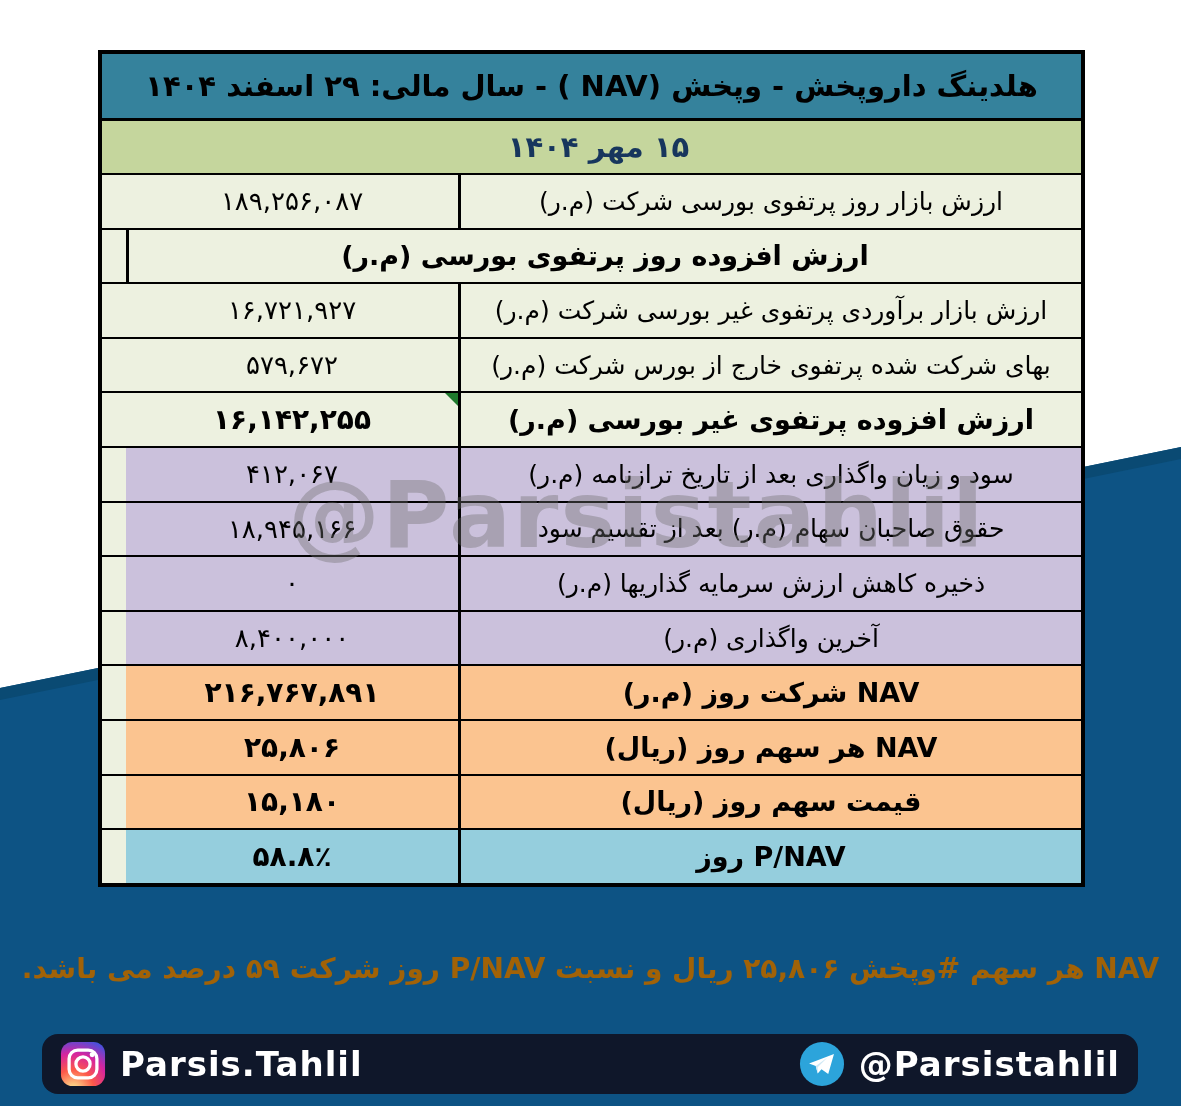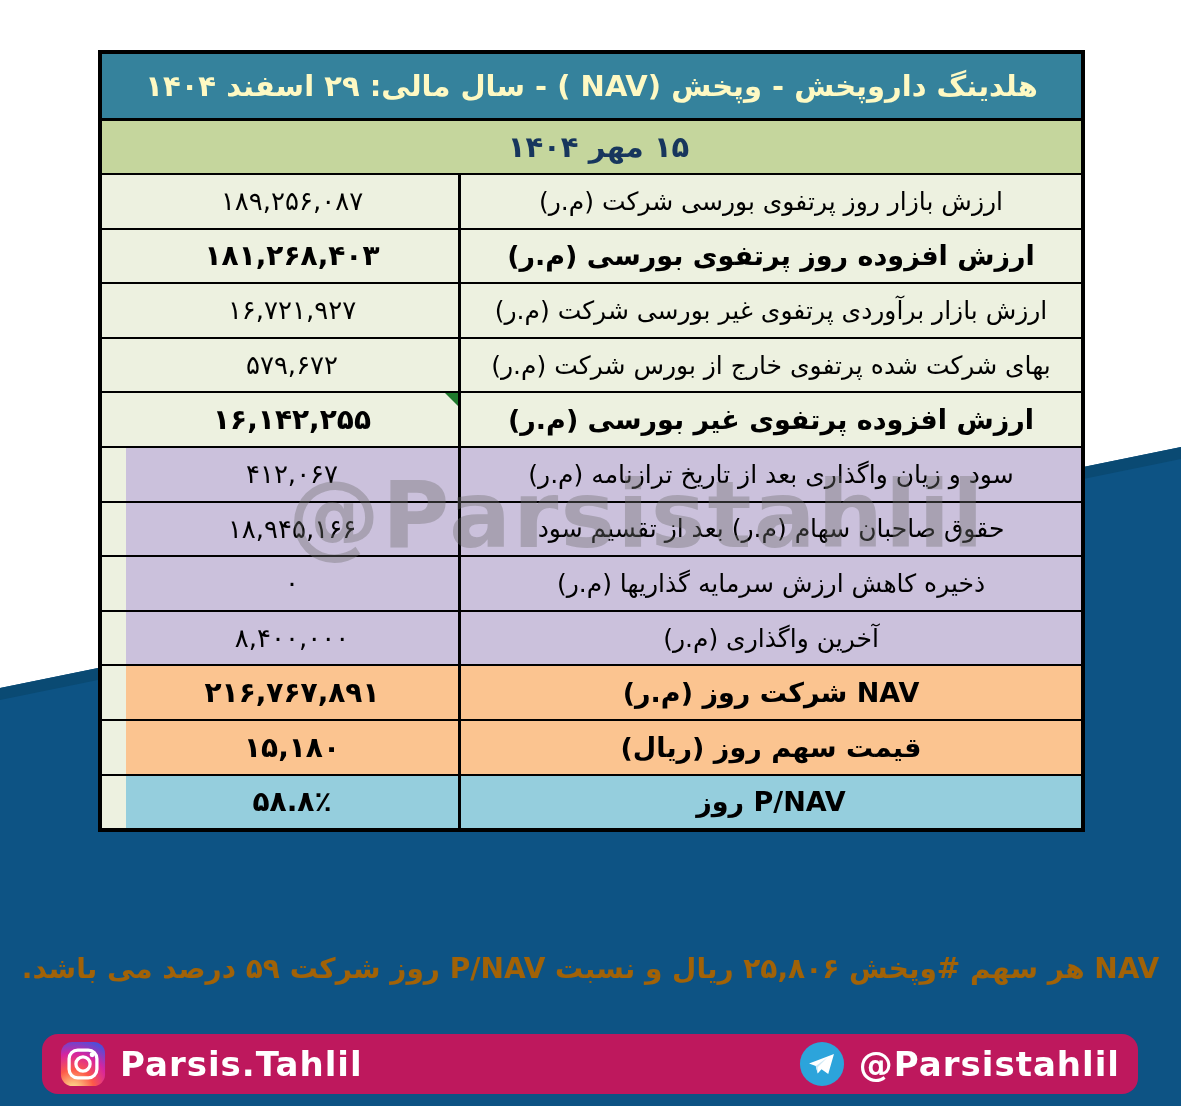--- a/index.html
+++ b/index.html
@@ -8,21 +8,21 @@
 
   
   #bg-svg{position:absolute; left:0; top:0; z-index:0;}
 
   
   .table-wrap{
     position:absolute; left:98px; top:50px; width:987px;
     border:4px solid #000; box-sizing:border-box; background:#edf1e0; z-index:2;
   }
   .t-header{
-    height:64px; background:#35829c; color:#fef9c3; font-weight:bold; font-size:29px;
+    height:64px; background:#35829c; color:#000000; font-weight:bold; font-size:29px;
     display:flex; align-items:center; justify-content:center;
   }
   .t-date{
     height:52px; background:#c5d69d; border-top:3px solid #000;
     color:#17365d; font-weight:bold; font-size:29px;
     display:flex; align-items:center; justify-content:center;padding-left:14px;
   }
   .t-row{display:flex; height:52.6px; border-top:2px solid #000;padding-left:24px;}
   .t-row .cell{
     display:flex; align-items:center; justify-content:center;
@@ -52,21 +52,21 @@
 
   
   .footer-note{
     position:absolute; top:952px; left:0; width:100%; z-index:3;
     text-align:center; color:#a16207; font-weight:bold; font-size:28px;
   }
 
   
   .social-bar{
     position:absolute; left:42px; top:1034px; width:1096px; height:60px; z-index:3;
-    background:#be185d; border-radius:16px; box-sizing:border-box;
+    background:#0f172a; border-radius:16px; box-sizing:border-box;
     display:flex; align-items:center; justify-content:space-between; padding:0 18px;
   }
   .social-group{display:flex; align-items:center; gap:14px;}
   .social-label{color:#ffffff; font-weight:bold; font-size:34px; letter-spacing:1px;}
   .icon-box{width:46px; height:46px; display:block;}
 </style>
 </head>
 <body>
 
 <div id="canvas">
@@ -78,21 +78,20 @@
 
   <div class="table-wrap">
     <div class="t-header" dir="rtl">هلدینگ داروپخش - وپخش (NAV ) - سال مالی: ۲۹ اسفند ۱۴۰۴</div>
     <div class="t-date" dir="rtl">۱۵ مهر ۱۴۰۴</div>
 
     <div class="t-row g">
       <div class="cell value">۱۸۹,۲۵۶,۰۸۷</div>
       <div class="cell label" dir="rtl">ارزش بازار روز پرتفوی بورسی شرکت (م.ر)</div>
     </div>
     <div class="t-row g bold">
-      <div class="cell value">۱۸۱,۲۶۸,۴۰۳</div>
       <div class="cell label" dir="rtl">ارزش افزوده روز پرتفوی بورسی (م.ر)</div>
     </div>
     <div class="t-row g">
       <div class="cell value">۱۶,۷۲۱,۹۲۷</div>
       <div class="cell label" dir="rtl">ارزش بازار برآوردی پرتفوی غیر بورسی شرکت (م.ر)</div>
     </div>
     <div class="t-row g">
       <div class="cell value">۵۷۹,۶۷۲</div>
       <div class="cell label" dir="rtl">بهای شرکت شده پرتفوی خارج از بورس شرکت (م.ر)</div>
     </div>
@@ -115,20 +114,24 @@
       <div class="cell value">۰</div>
       <div class="cell label" dir="rtl">ذخیره کاهش ارزش سرمایه گذاریها (م.ر)</div>
     </div>
     <div class="t-row p">
       <div class="cell value">۸,۴۰۰,۰۰۰</div>
       <div class="cell label" dir="rtl">آخرین واگذاری (م.ر)</div>
     </div>
     <div class="t-row o bold">
       <div class="cell value">۲۱۶,۷۶۷,۸۹۱</div>
       <div class="cell label" dir="rtl">NAV  شرکت روز (م.ر)</div>
+    </div>
+    <div class="t-row o bold">
+      <div class="cell value">۲۵,۸۰۶</div>
+      <div class="cell label" dir="rtl">NAV هر سهم روز (ریال)</div>
     </div>
     <div class="t-row o bold">
       <div class="cell value">۱۵,۱۸۰</div>
       <div class="cell label" dir="rtl">قیمت سهم روز (ریال)</div>
     </div>
     <div class="t-row b bold">
       <div class="cell value">۵۸.۸٪</div>
       <div class="cell label" dir="rtl">P/NAV روز</div>
     </div>
   </div>

